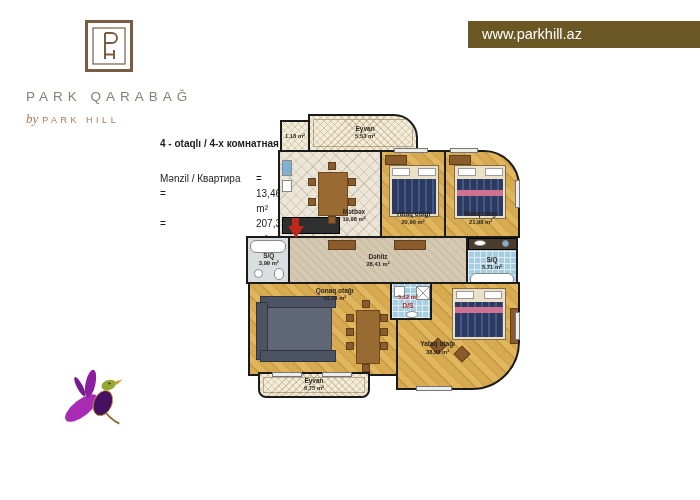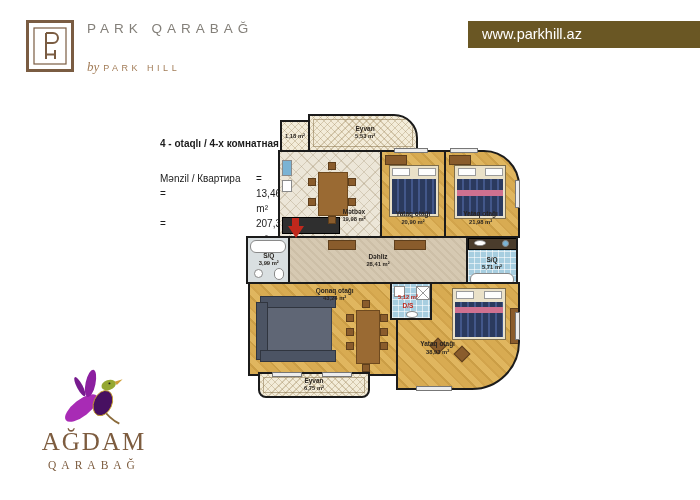--- a/index.html
+++ b/index.html
@@ -1,22 +1,22 @@
 <!DOCTYPE html>
 <html><head>
 <meta charset="utf-8">
 <style>
   html,body{margin:0;padding:0;background:#fff;}
   .page{position:relative;width:700px;height:500px;background:#ffffff;overflow:hidden;
         font-family:"Liberation Sans",sans-serif;}
 
   
-  .brand{position:absolute;left:26px;top:20px;display:flex;align-items:center;gap:13px;}
+  .brand{position:absolute;left:26px;top:20px;display:flex;align-items:center;gap:13px;flex-direction:column;}
   .brand-name{font-size:13.5px;letter-spacing:5px;color:#84807a;font-weight:500;}
-  .brand-by{margin-top:23px;color:#a27c57;font-size:9px;letter-spacing:3.5px;}
+  .brand-by{margin-top:7px;color:#a27c57;font-size:9px;letter-spacing:3.5px;}
   .by-script{font-family:"Liberation Serif",serif;font-style:italic;font-size:13px;letter-spacing:0;margin-right:4px;}
   .site-banner{position:absolute;right:0;top:21px;width:232px;height:27px;background:#6a5724;
                color:#fff;font-size:14.5px;line-height:27px;padding-left:14px;box-sizing:border-box;}
 
   
   .info{position:absolute;left:160px;top:138px;color:#1c1c1c;}
   .info-title{font-size:10px;font-weight:bold;margin-bottom:22px;}
   .info-row{display:grid;grid-template-columns:96px 12px 58px;font-size:10px;line-height:15px;}
   .info-row .val{text-align:right;}
 
@@ -274,18 +274,14 @@
       <path d="M60 55 q10 14 22 20" stroke="#8a6a3a" stroke-width="2.2" fill="none"></path>
       <ellipse cx="36" cy="56" rx="24" ry="10" transform="rotate(-38 36 56)" fill="#a82bb5"></ellipse>
       <ellipse cx="47" cy="26" rx="6" ry="17" transform="rotate(12 47 26)" fill="#8c1fa0"></ellipse>
       <ellipse cx="34" cy="30" rx="3.5" ry="13" transform="rotate(-28 34 30)" fill="#771b8e"></ellipse>
       <ellipse cx="62" cy="50" rx="11" ry="16" transform="rotate(24 62 50)" fill="#471061" stroke="#c9a227" stroke-width="1"></ellipse>
       <ellipse cx="69" cy="28" rx="9" ry="6" transform="rotate(-18 69 28)" fill="#95a832"></ellipse>
       <path d="M76 24 l10 -3 -7 7 z" fill="#cf9f3a"></path>
       <circle cx="70" cy="26" r="1.2" fill="#222"></circle>
     </svg>
   </div>
-  <div class="agdam">
-    <div class="agdam-title">AĞDAM</div>
-    <div class="agdam-sub">QARABAĞ</div>
-  </div>
 
 </div>
 
 </body></html>

